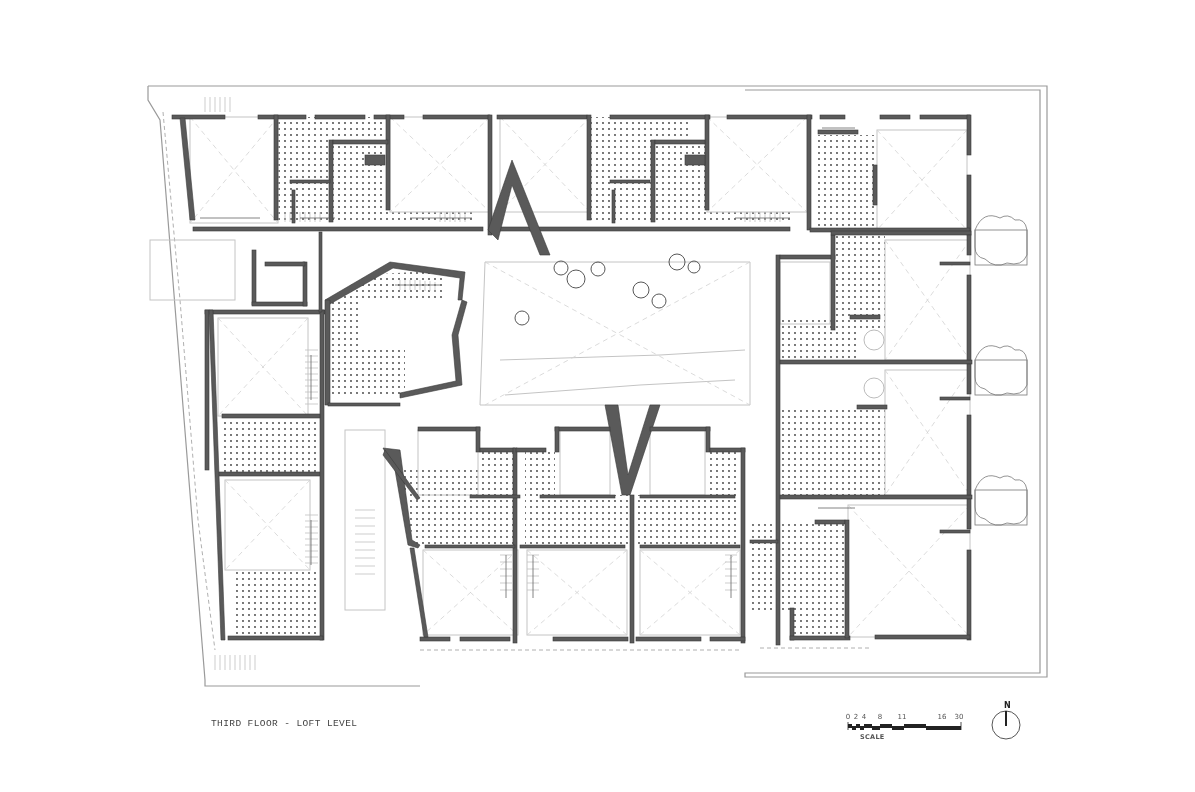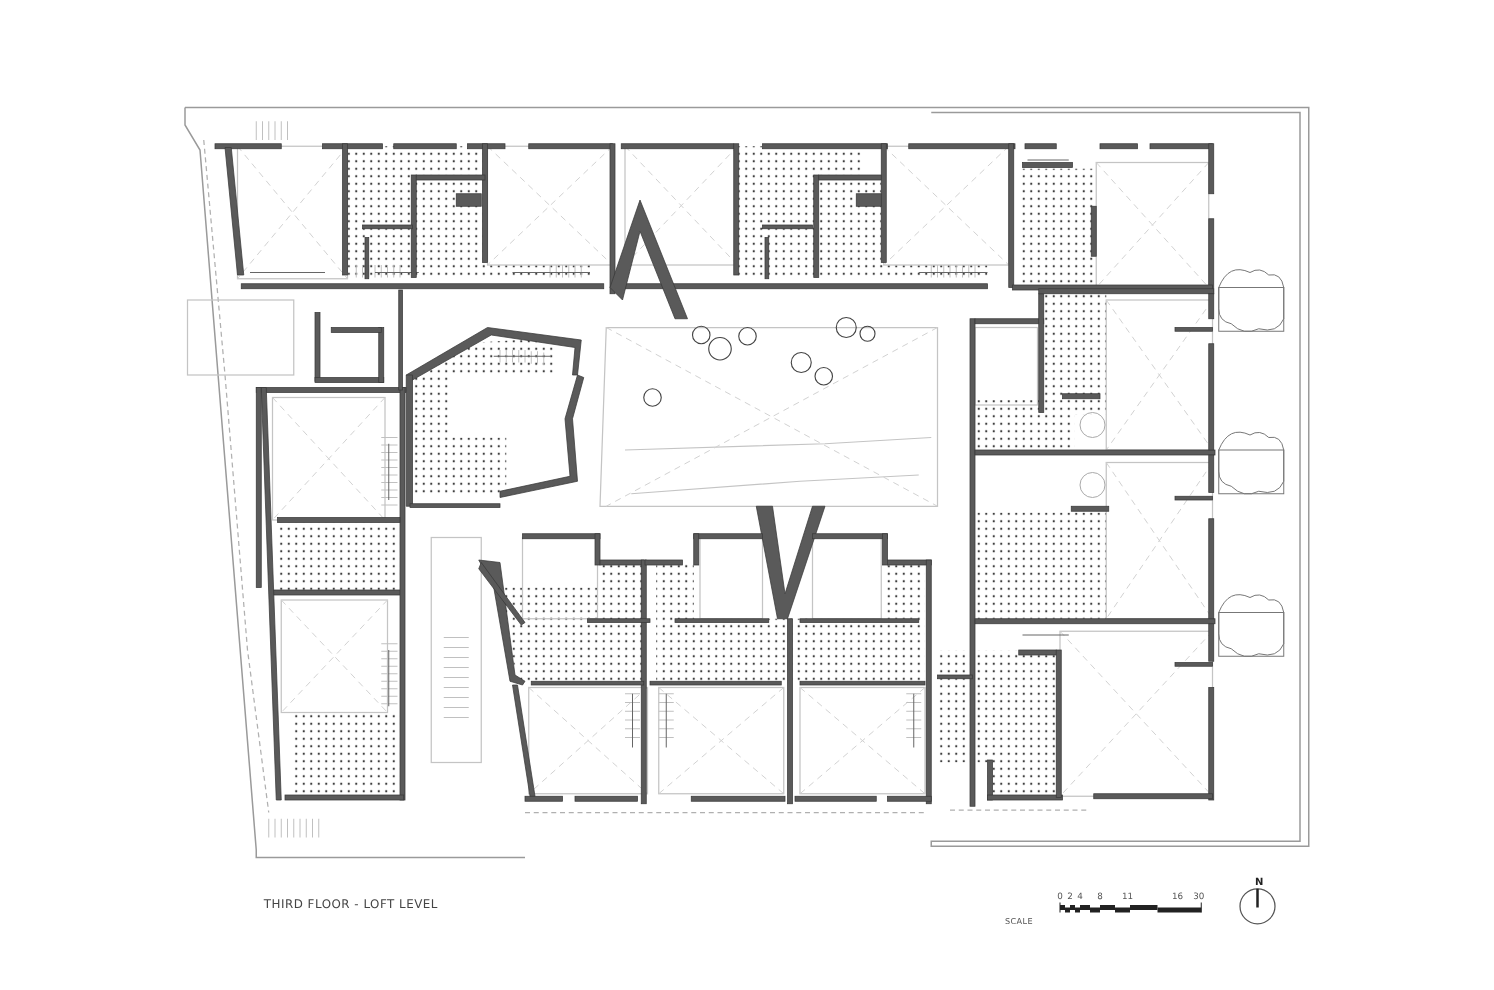--- a/index.html
+++ b/index.html
@@ -1,21 +1,21 @@
 <!DOCTYPE html>
 <html><head>
 <meta charset="utf-8">
 <style>
   html, body { margin:0; padding:0; background:#ffffff; }
   body { width:1195px; height:792px; position:relative; overflow:hidden; font-family:"DejaVu Sans", sans-serif; }
   #plan { position:absolute; left:0; top:0; width:1195px; height:792px; }
-  .title { position:absolute; left:211px; top:718px; font-size:9.5px; letter-spacing:0.4px; color:#444; }
+  .title { position:absolute; left:211px; top:718px; font-size:9.5px; letter-spacing:0.4px; color:#444;font-family:Liberation Mono, monospace; }
   .scale-nums { position:absolute; left:846px; top:713px; width:125px; height:10px; }
   .scale-nums span { position:absolute; font-size:7px; color:#555; transform:translateX(-50%); }
-  .scale-label { position:absolute; left:804px; top:733px; font-size:6.5px; color:#555; letter-spacing:0.3px; }
+  .scale-label { position:absolute; left:860px; top:733px; font-size:6.5px; color:#555; letter-spacing:0.3px;font-weight:bold; }
   .north-label { position:absolute; left:1004px; top:701px; font-size:8px; font-weight:bold; color:#222; }
 </style>
 </head>
 <body>
 
 <svg id="plan" viewBox="0 0 1195 792" xmlns="http://www.w3.org/2000/svg">
   <defs>
     <pattern id="dots" width="6" height="6" patternUnits="userSpaceOnUse">
       <rect width="6" height="6" fill="#ffffff"></rect>
       <circle cx="3" cy="3" r="0.9" fill="#3a3a3a"></circle>

